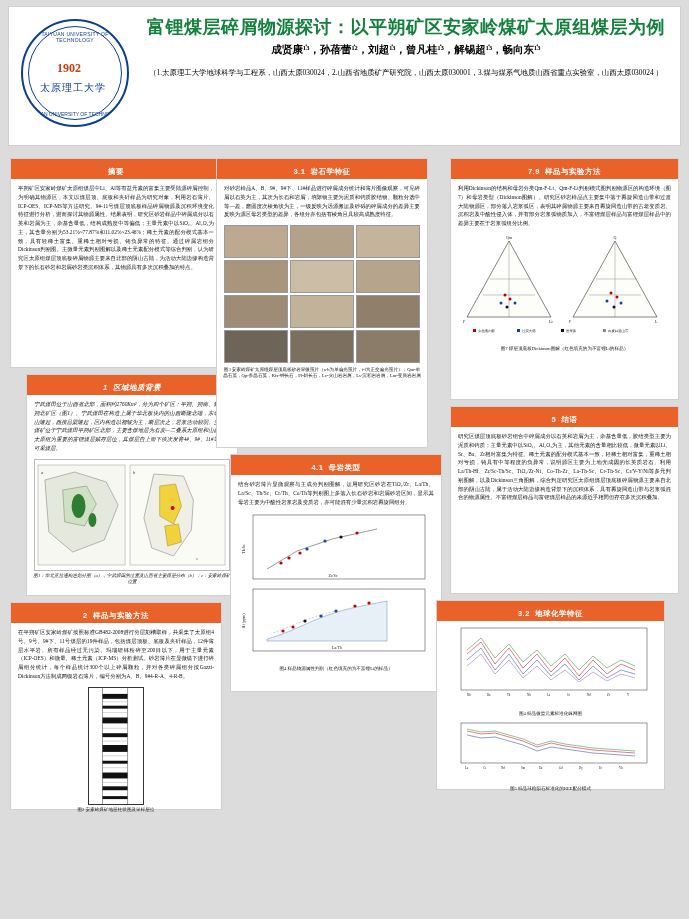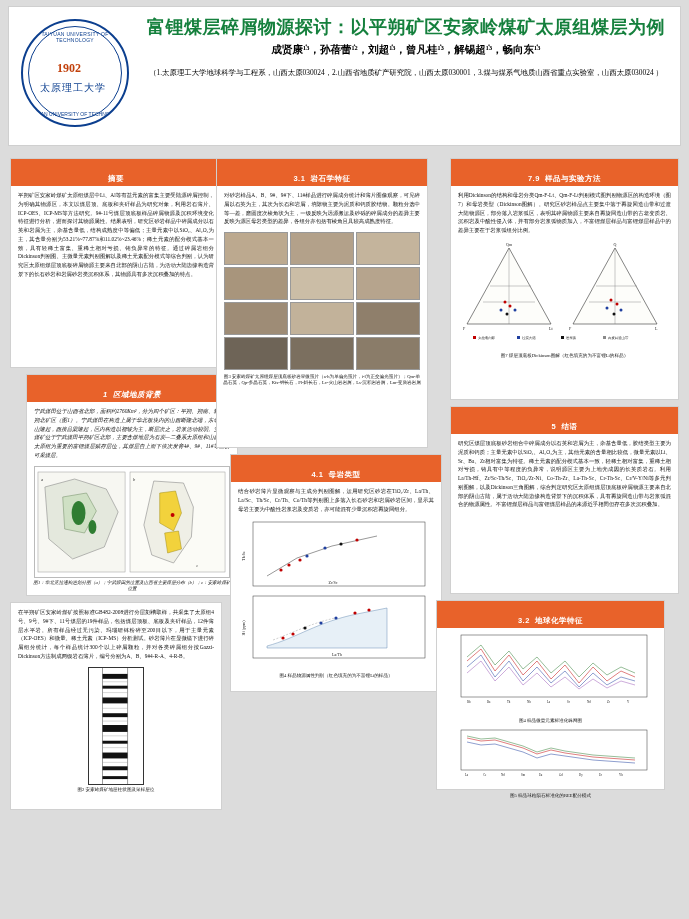--- a/index.html
+++ b/index.html
@@ -71,21 +71,21 @@
   .panel {
     position: absolute;
     background: #ffffff;
     border: 1px solid #d0d0d0;
   }
   .sec-head {
     background: #e8622a;
     color: #ffffff;
     font-size: 7.5px;
     text-align: center;
-    padding: 15px 0 2px 0;
+    padding: 8px 0 2px 0;
     font-weight: bold;
     letter-spacing: 0.5px;
   }
   .body-txt {
     font-size: 5.4px;
     line-height: 1.62;
     color: #111;
     text-align: justify;
     padding: 5px 7px 4px 7px;
     font-family: "Liberation Serif", serif;
@@ -171,20 +171,24 @@
         <path d="M131 66 L145 64 L148 82 L134 86 Z" fill="#f2d23c" stroke="#a08b17" stroke-width="0.5"></path>
         <circle cx="139" cy="48" r="2" fill="#c00000"></circle>
         <text x="99" y="14" font-size="4.5" fill="#333" font-family="Liberation Serif, serif">b</text>
         <text x="163" y="100" font-size="4" fill="#333" font-family="Liberation Serif, serif">c</text>
       </svg>
     </div>
     <div class="cap">图1：华北克拉通构造划分图（a）；宁武煤田的位置及山西省主要煤层分布（b）；c：安家岭煤矿位置</div>
   </div>
 
   <div class="panel" id="p-method">
+    <div class="sec-head">
+      <span>2</span>
+      &nbsp;<span>样品与实验方法</span>
+    </div>
     <div class="body-txt" style="padding-bottom:2px;">在平朔矿区安家岭煤矿按照标准GB482-2008进行分层刻槽取样，共采集了太原组4号、9号、9#下、11号煤层的19件样品，包括煤层顶板、底板及夹矸样品，12件薄层水平岩。所有样品经过无污染、玛瑙研钵粉碎至200目以下，用于主量元素（ICP-OES）和微量、稀土元素（ICP-MS）分析测试。砂岩薄片在显微镜下进行碎屑组分统计，每个样品统计300个以上碎屑颗粒，并对各类碎屑组分按Gazzi-Dickinson方法制成两级岩石薄片，编号分别为A、B、9#4-R-A、4-R-B。</div>
     <div class="strat">
       <svg width="100%" height="100%" viewBox="0 0 56 118" preserveAspectRatio="none">
         <rect x="0" y="0" width="56" height="118" fill="#fff"></rect>
         <line x1="14" y1="0" x2="14" y2="118" stroke="#333" stroke-width="0.5"></line>
         <line x1="40" y1="0" x2="40" y2="118" stroke="#333" stroke-width="0.5"></line>
         <g fill="#111">
           <rect x="14" y="6" width="26" height="5"></rect>
           <rect x="14" y="18" width="26" height="3"></rect>
           <rect x="14" y="30" width="26" height="6"></rect>

